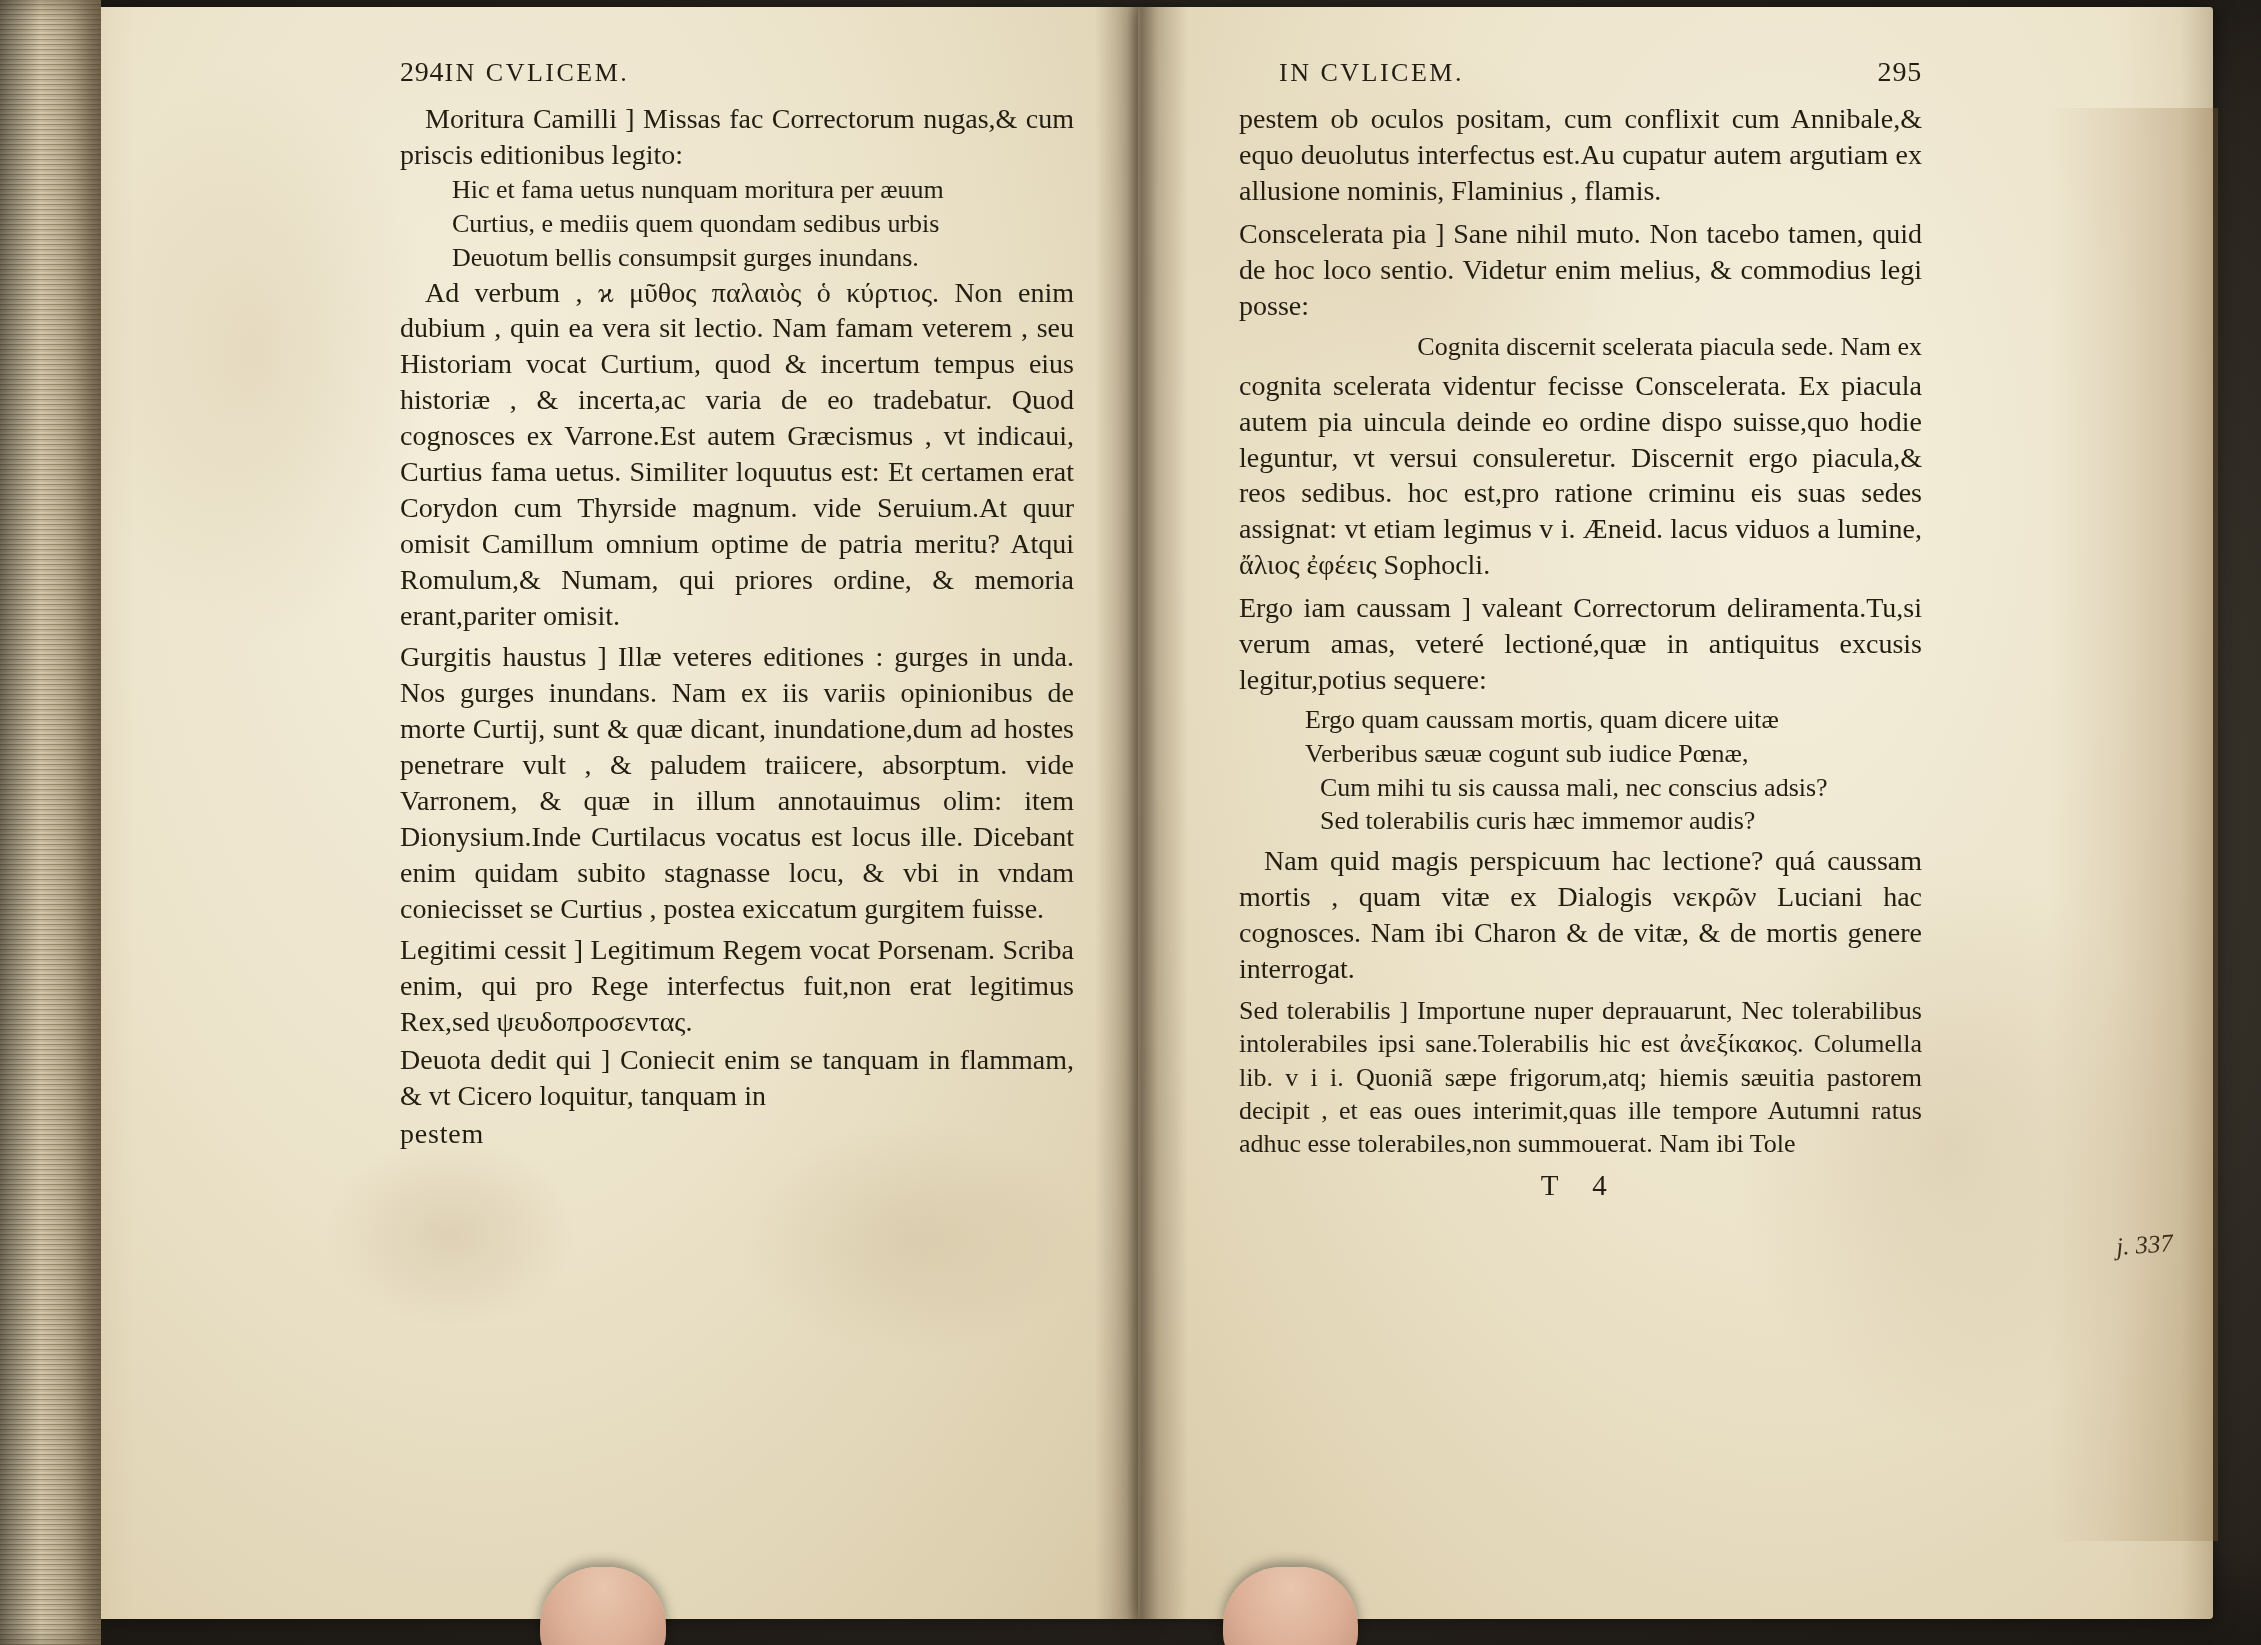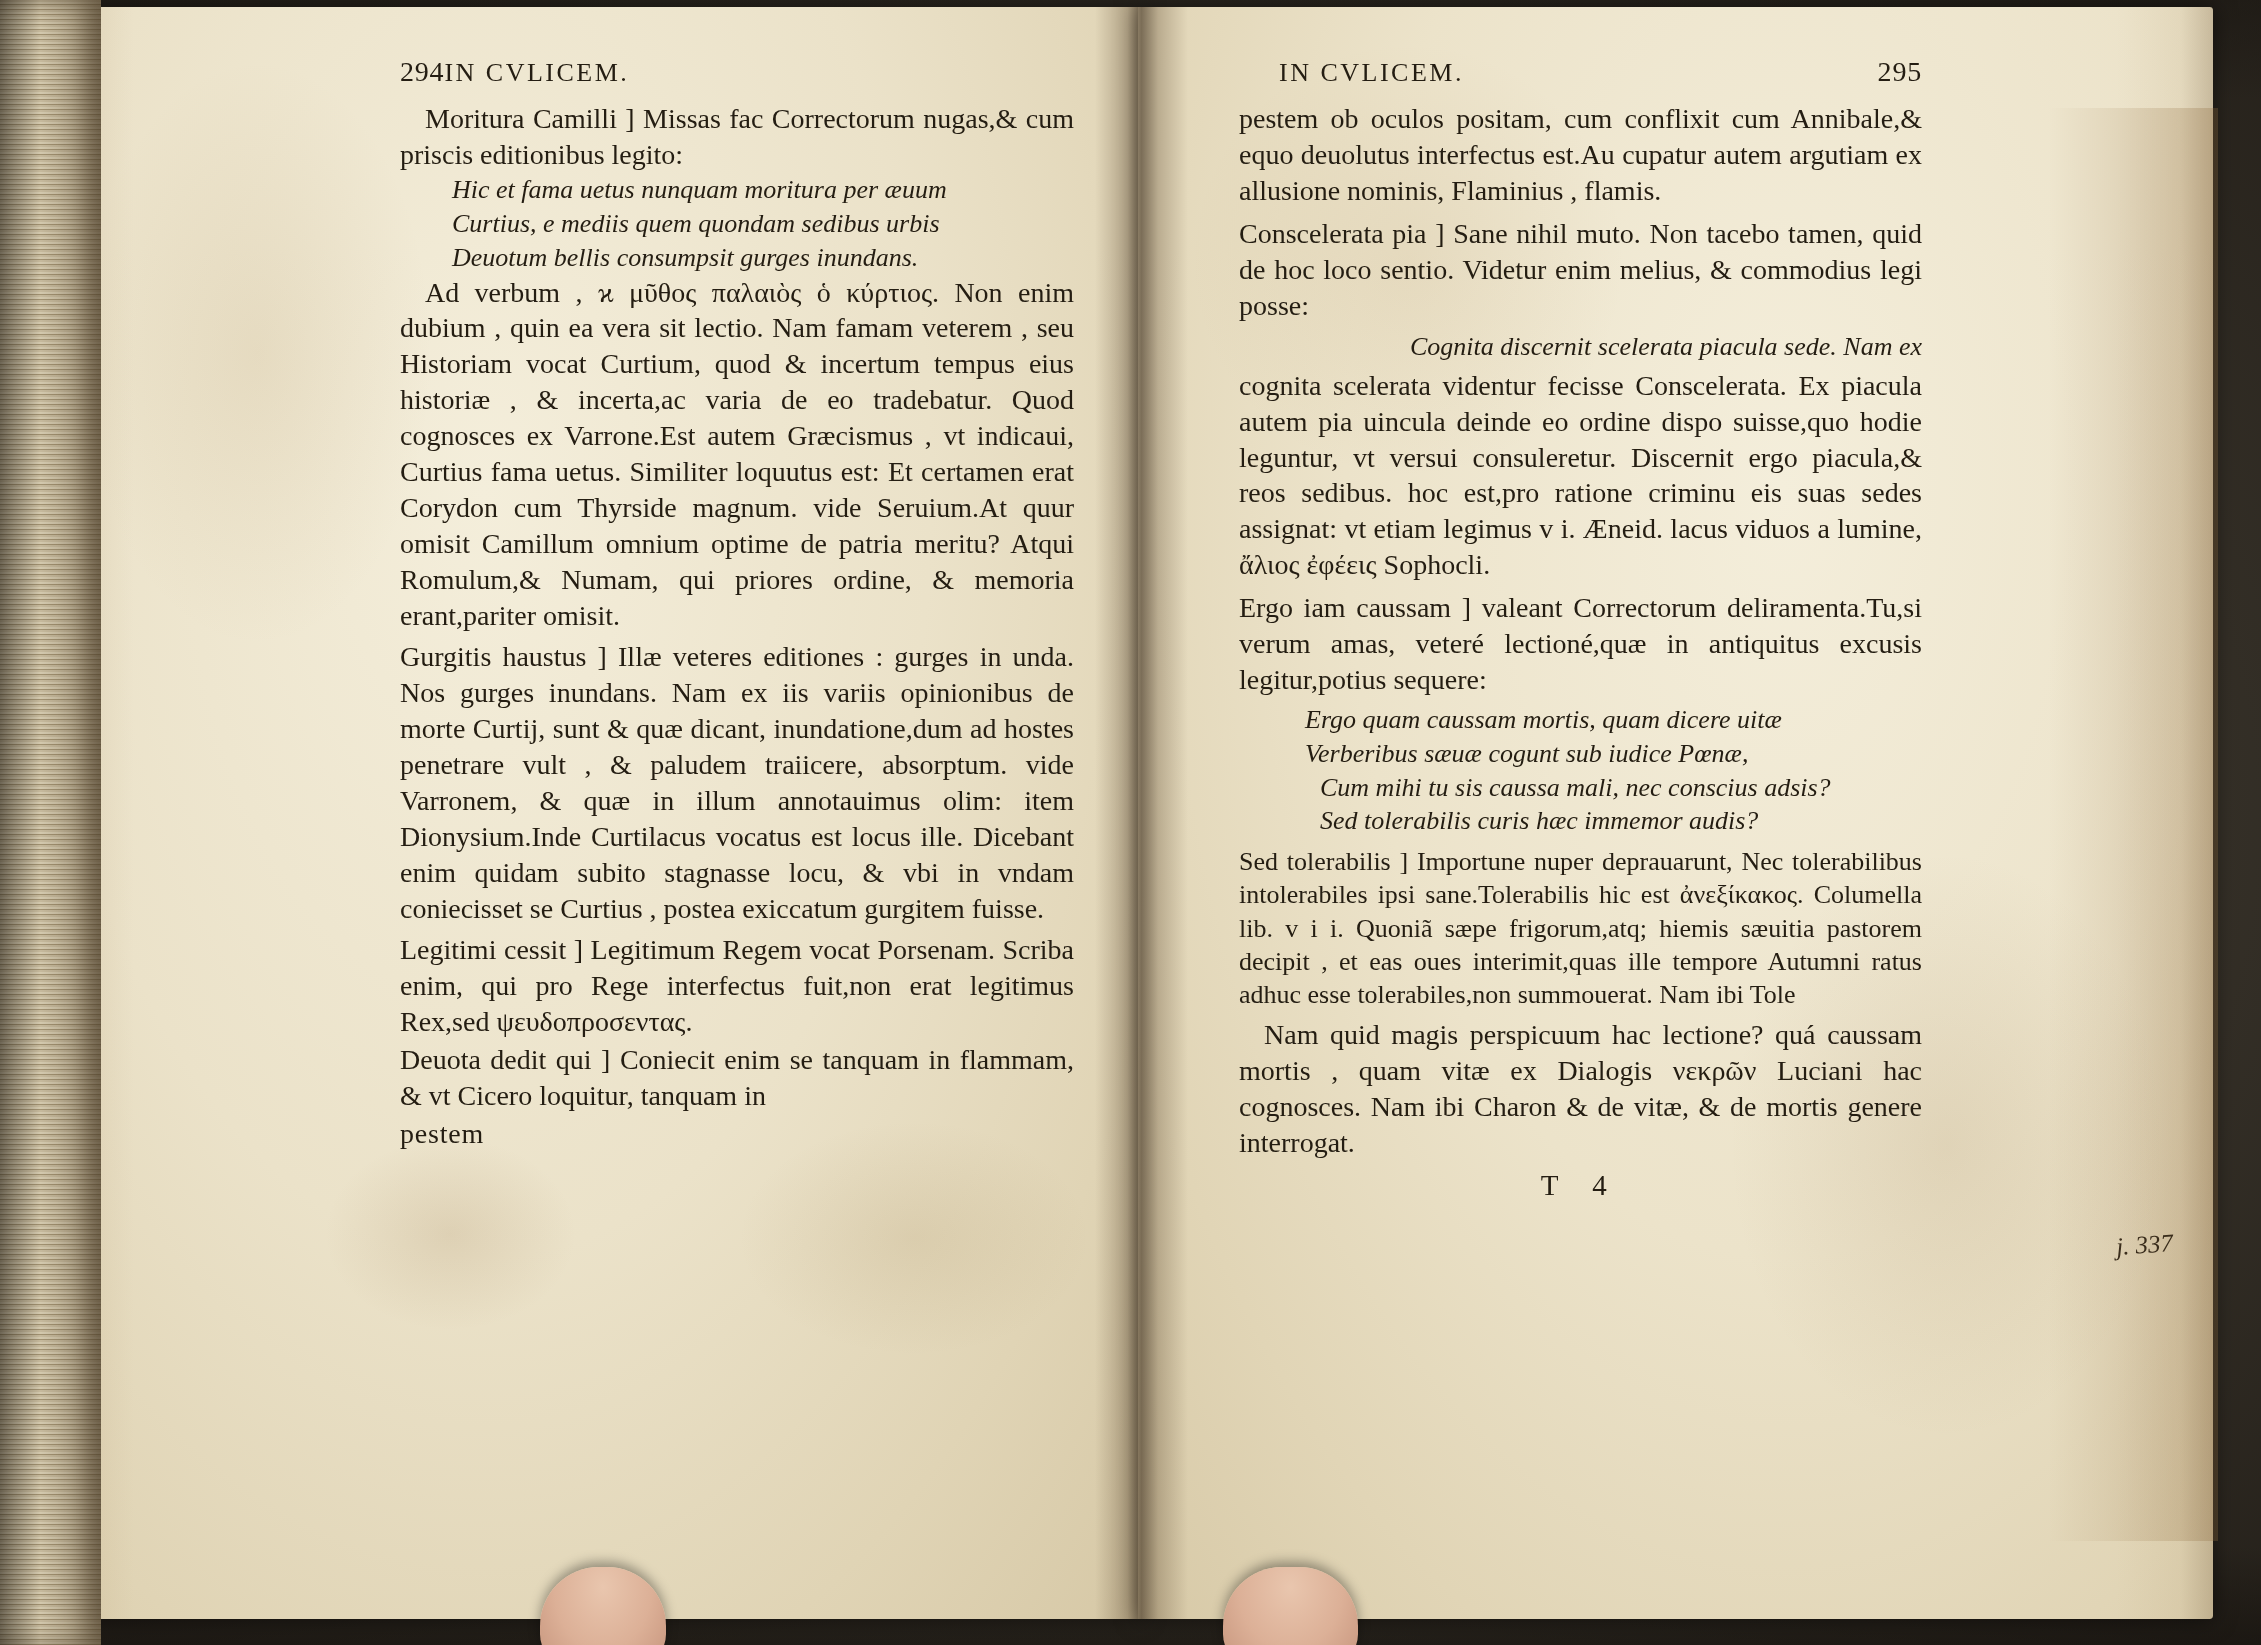--- a/index.html
+++ b/index.html
@@ -127,21 +127,20 @@
     line-height: 1.285;
     text-align: justify;
     text-justify: inter-word;
     font-family: "Liberation Serif", serif;
   }
   p.body.ind { text-indent: 25px; }
   .verse {
     margin: 0;
     font-size: 26px;
     line-height: 1.30;
-    font-style: italic;
     padding-left: 44px;
   }
   .verse.c1 { padding-left: 52px; }
   .verse.c2 { padding-left: 66px; }
   .verse.c3 { padding-left: 81px; }
   .catch {
     font-size: 28px;
     text-align: left;
     margin-top: 5px;
     letter-spacing: 0.8px;
@@ -222,22 +221,22 @@
 
         <p class="body">pestem ob oculos positam, cum conflixit cum Annibale,&amp; equo deuolutus interfectus est.Au cupatur autem argutiam ex allusione nominis, Flaminius , flamis.</p>
         <p class="body" style="margin-top:6.7px;">Conscelerata pia ] Sane nihil muto. Non tacebo tamen, quid de hoc loco sentio. Videtur enim melius, &amp; commodius legi posse:</p>
         <p class="verse c2" style="margin-top:6.7px;text-align:right;">Cognita discernit scelerata piacula sede.  Nam ex</p>
         <p class="body" style="margin-top:3.4px;">cognita scelerata videntur fecisse Conscelerata. Ex piacula autem pia uincula deinde eo ordine dispo suisse,quo hodie leguntur, vt versui consuleretur. Discernit ergo piacula,&amp; reos sedibus. hoc est,pro ratione criminu eis suas sedes assignat: vt etiam legimus v i. Æneid. lacus viduos a lumine, ἄλιος ἐφέεις Sophocli.</p>
         <p class="body" style="margin-top:6.7px;">Ergo iam caussam ] valeant Correctorum deliramenta.Tu,si verum amas, veteré lectioné,quæ in antiquitus excusis legitur,potius sequere:</p>
         <p class="verse c2" style="margin-top:5px;">Ergo quam caussam mortis, quam dicere uitæ</p>
         <p class="verse c2">Verberibus sæuæ cogunt sub iudice Pœnæ,</p>
         <p class="verse c3">Cum mihi tu sis caussa mali, nec conscius adsis?</p>
         <p class="verse c3">Sed tolerabilis curis hæc immemor audis?</p>
+        <p class="body ind" style="margin-top:5px;">Nam quid magis perspicuum hac lectione? quá caussam mortis , quam vitæ ex Dialogis νεκρῶν Luciani hac cognosces. Nam ibi Charon &amp; de vitæ, &amp; de mortis genere interrogat.</p>
         <p class="body" style="margin-top:6.7px;font-size:26px;">Sed tolerabilis ] Importune nuper deprauarunt, Nec tolerabilibus intolerabiles ipsi sane.Tolerabilis hic est ἀνεξίκακος. Columella lib. v i i. Quoniã sæpe frigorum,atq; hiemis sæuitia pastorem decipit , et eas oues interimit,quas ille tempore Autumni ratus adhuc esse tolerabiles,non summouerat. Nam ibi Tole</p>
-        <p class="body ind" style="margin-top:5px;">Nam quid magis perspicuum hac lectione? quá caussam mortis , quam vitæ ex Dialogis νεκρῶν Luciani hac cognosces. Nam ibi Charon &amp; de vitæ, &amp; de mortis genere interrogat.</p>
         <p class="sig">T 4</p>
       </div>
 
       <div class="marginal" style="left:978px;top:1224px;">j. 337</div>
     </div>
 
     <div class="gutter"></div>
   </div>
 
   <div class="edge-pages"></div>

